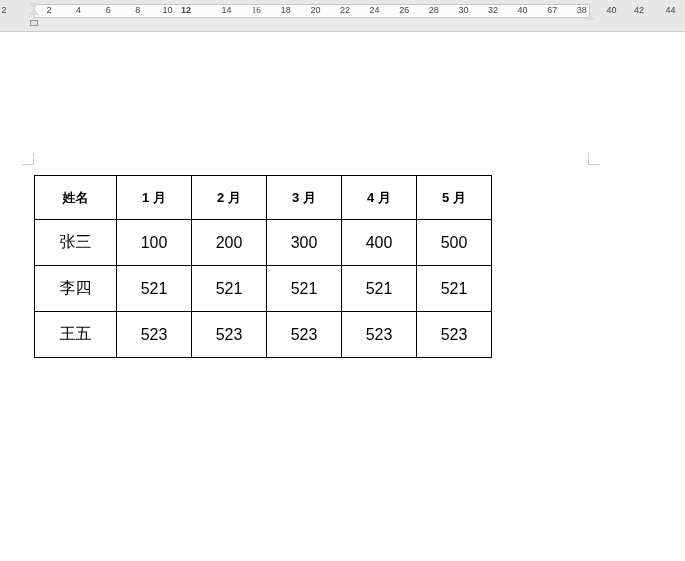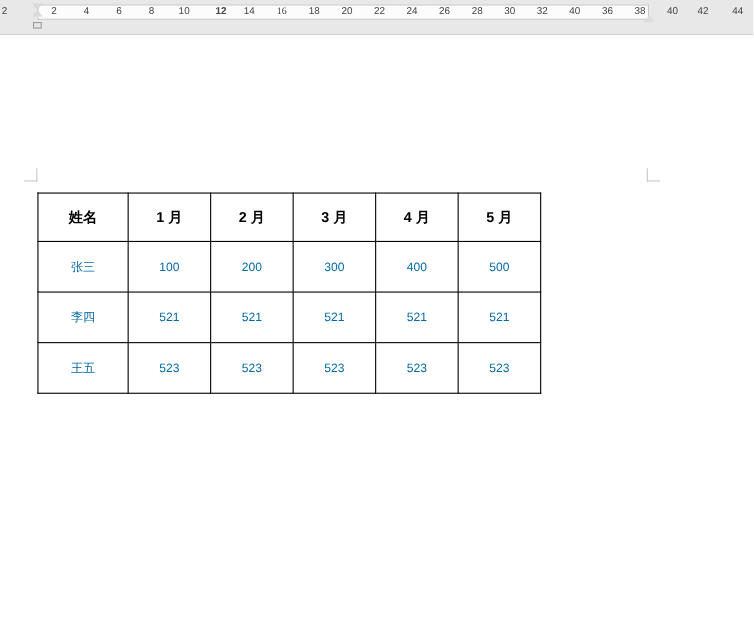--- a/index.html
+++ b/index.html
@@ -101,22 +101,22 @@
     font-family: "Microsoft YaHei", Arial, sans-serif;
   }
   .tbl th {
     height: 44px;
     font-size: 13px;
     font-weight: 700;
     color: #000;
   }
   .tbl td {
     height: 46px;
-    font-size: 11px;
-    color: #0369a1;
+    font-size: 16px;
+    color: #000000;
   }
   .tbl .c0 { width: 82px; }
   .tbl .c  { width: 75px; }
 
   .cursor {
     position: absolute;
     left: 621px; top: 525px;
     font-size: 16px;
     color: #000;
     pointer-events: none;
@@ -128,33 +128,33 @@
 
 <div class="ruler">
   <div class="ruler-white"></div>
   <div id="ruler-nums">
       <span class="num" style="left: 4px;">2</span>
       <span class="num" style="left: 49px;">2</span>
       <span class="num" style="left: 78.6px;">4</span>
       <span class="num" style="left: 108.2px;">6</span>
       <span class="num" style="left: 137.8px;">8</span>
       <span class="num" style="left: 167.4px;">10</span>
-      <span class="num" style="left: 201px; font-weight: bold;">12</span>
+      <span class="num" style="left: 186px; font-weight: bold;">12</span>
       <span class="num" style="left: 226.6px;">14</span>
       <span class="num" style="left: 256.2px; font-family: Liberation Serif, serif;">16</span>
       <span class="num" style="left: 285.8px;">18</span>
       <span class="num" style="left: 315.4px;">20</span>
       <span class="num" style="left: 345px;">22</span>
       <span class="num" style="left: 374.6px;">24</span>
       <span class="num" style="left: 404.2px;">26</span>
       <span class="num" style="left: 433.8px;">28</span>
       <span class="num" style="left: 463.4px; text-align: right;">30</span>
       <span class="num" style="left: 493px;">32</span>
       <span class="num" style="left: 522.6px;">40</span>
-      <span class="num" style="left: 552.2px;">36</span>
+      <span class="num" style="left: 552.2px;">67</span>
       <span class="num" style="left: 581.8px;">38</span>
       <span class="num" style="left: 611.4px;">40</span>
       <span class="num" style="left: 639px;">42</span>
       <span class="num" style="left: 670.6px;">44</span>
     </div>
   <div class="indent top1"></div>
   <div class="indent top1b"></div>
   <div class="indent top2"></div>
   <div class="indent square"></div>
   <div class="indent right"></div>

